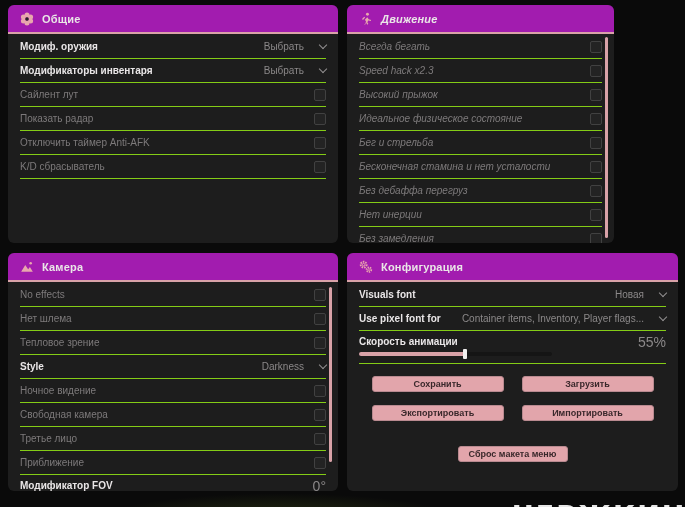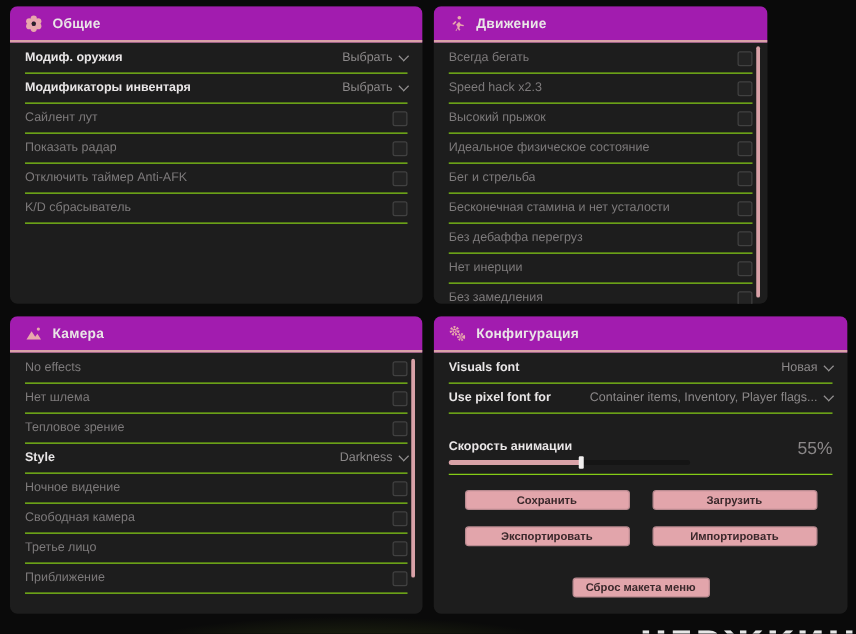--- a/index.html
+++ b/index.html
@@ -3,47 +3,47 @@
 <meta charset="utf-8">
 <style>
   html,body{margin:0;padding:0;}
   body{
     width:685px;height:507px;position:relative;overflow:hidden;
     background:#0a0a0a;
     font-family:"Liberation Sans",sans-serif;
   }
   .panel{position:absolute;background:#1d1d1d;border-radius:6px;overflow:hidden;}
   #panel-general {left:8px;  top:5px;   width:330px;height:238px;}
-  #panel-movement{left:347px;top:5px;   width:267px;height:238px;}
+  #panel-movement{left:347px;top:5px;   width:267px;height:238px;font-style:italic;}
   #panel-camera  {left:8px;  top:253px; width:330px;height:238px;}
   #panel-config  {left:347px;top:253px; width:331px;height:238px;}
 
   .panel-header{
     height:27px;background:#a21caf;display:flex;align-items:center;gap:8px;
     padding:0 12px;border-bottom:2px solid #d9a2a8;
   }
   .panel-title{font-size:11px;font-weight:bold;color:#eae6e7;letter-spacing:.2px;}
   .hicon{width:14px;height:14px;display:flex;align-items:center;justify-content:center;}
   .hicon svg{width:14px;height:14px;}
 
   .panel-body{padding:1px 12px 0 12px;position:relative;}
   .row{
     height:23px;display:flex;align-items:center;justify-content:space-between;
     border-bottom:1px solid #84cc16;font-size:10px;color:#7d7a7b;
   }
   .row .lbl{white-space:nowrap;overflow:hidden;text-overflow:ellipsis;}
   .row.bright .lbl{color:#e9e6e7;font-weight:bold;}
 
   .checkbox{width:10px;height:10px;border:1px solid #414141;background:#232323;border-radius:2px;flex:0 0 auto;}
-  .dd{display:flex;align-items:center;gap:6px;color:#8b8889;cursor:default;}
+  .dd{display:flex;align-items:center;gap:16px;color:#8b8889;cursor:default;}
   .dd .val{font-size:10px;white-space:nowrap;}
   .chev{width:5px;height:5px;border-right:1.5px solid #939091;border-bottom:1.5px solid #939091;transform:rotate(45deg);margin-top:-3px;flex:0 0 auto;}
 
   .slider-row{display:block;height:auto;padding:2px 0 7px;}
-  .slider-top{display:flex;justify-content:space-between;align-items:center;height:17px;margin-top:16px;}
+  .slider-top{display:flex;justify-content:space-between;align-items:center;height:17px;}
   .slider-top .val{color:#8b8889;font-size:14px;}
   .track{position:relative;height:4px;background:#151515;border-radius:2px;margin-top:2px;}
   .fill{position:absolute;left:0;top:0;bottom:0;background:#d9a2a8;border-radius:2px;}
   .handle{position:absolute;top:-3px;width:4px;height:10px;background:#f1efef;border-radius:1px;}
 
   .scrollbar{position:absolute;width:3px;border-radius:2px;background:#d9a2a8;right:6px;}
   #panel-movement .scrollbar{top:32px;height:201px;}
   #panel-camera  .scrollbar{top:34px;height:175px;}
 
   .btn-grid{display:flex;flex-direction:column;gap:13px;margin-top:12px;align-items:center;}

